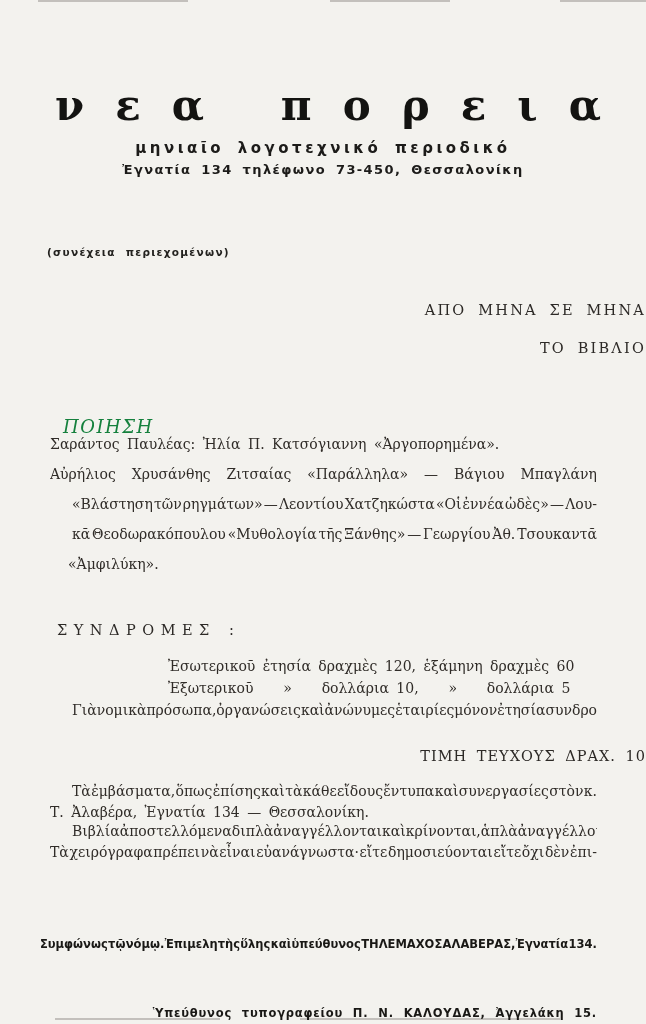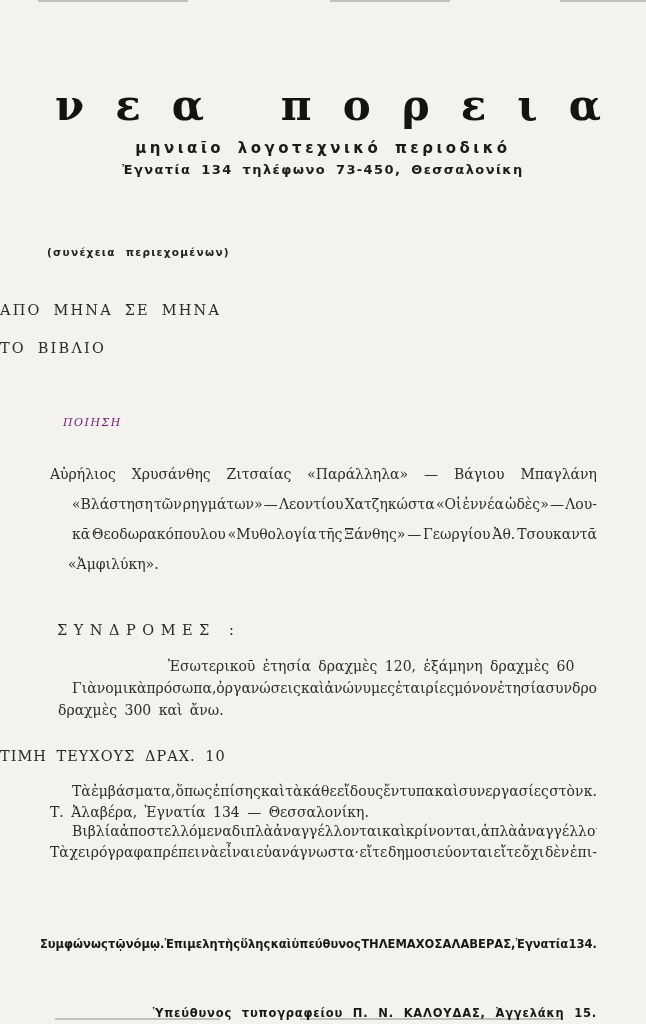--- a/index.html
+++ b/index.html
@@ -35,30 +35,30 @@
   .subtitle.s1 { top: 139px; font-size: 15px; letter-spacing: 3.5px; word-spacing: 5px; }
   .subtitle.s2 { top: 162px; font-size: 13px;   letter-spacing: 1.4px; word-spacing: 4px; }
 
   .contents-note {
     position: absolute; top: 246px; left: 47px;
     font-family: "DejaVu Sans", sans-serif; font-weight: bold;
     font-size: 10.5px; letter-spacing: 1.3px; word-spacing: 5px; color: #23221f;
   }
 
   .center-head {
-    position: absolute; left: 0; width: 100%; text-align: left;
+    position: absolute; left: 0; width: 100%; text-align: right;
     font-size: 14.5px; color: #2c2926; letter-spacing: 2.2px; word-spacing: 5px;
   }
   .center-head.h1 { top: 302px; }
   .center-head.h2 { top: 340px; }
   .center-head.price { top: 748px; letter-spacing: 1px; word-spacing: 4px; }
 
   .poetry-heading {
     position: absolute; top: 416px; left: 63px;
-    font-style: italic; font-size: 11px; letter-spacing: 1.5px; color: #701a75;
+    font-style: italic; font-size: 18px; letter-spacing: 1.5px; color: #15803d;
   }
 
   .body-block { position: absolute; left: 50px; width: 547px; font-size: 14px; }
   .entry1 { top: 436px; word-spacing: 3px; }
   .entry2 { top: 459px; line-height: 30px; }
   .subs-heading {
     position: absolute; top: 622px; left: 57px;
     font-size: 14.5px; letter-spacing: 6.5px; word-spacing: 2px; color: #2c2926;
   }
   .subs-block  { top: 655px; line-height: 22px; }
@@ -109,20 +109,21 @@
   <div class="subtitle s1">μηνιαῖο λογοτεχνικό περιοδικό</div>
   <div class="subtitle s2">Ἐγνατία 134 τηλέφωνο 73-450, Θεσσαλονίκη</div>
 
   <div class="contents-note">(συνέχεια περιεχομένων)</div>
 
   <div class="center-head h1">ΑΠΟ ΜΗΝΑ ΣΕ ΜΗΝΑ</div>
   <div class="center-head h2">ΤΟ ΒΙΒΛΙΟ</div>
 
   <div class="poetry-heading">ΠΟΙΗΣΗ</div>
 
+  <div class="body-block entry1">Σαράντος Παυλέας: Ἠλία Π. Κατσόγιαννη «Ἀργοπορημένα».</div>
 
   <div class="body-block entry2">
     <div class="line spread">
         <span>Αὐρήλιος</span>
         <span>Χρυσάνθης</span>
         <span>Ζιτσαίας</span>
         <span>«Παράλληλα»</span>
         <span>—</span>
         <span>Βάγιου</span>
         <span>Μπαγλάνη</span>
@@ -151,33 +152,33 @@
         <span>Ἀθ.</span>
         <span>Τσουκαντᾶ</span>
       </div>
     <div class="line plain ind18">«Ἀμφιλύκη».</div>
   </div>
 
   <div class="subs-heading">ΣΥΝΔΡΟΜΕΣ :</div>
 
   <div class="body-block subs-block">
     <div class="line plain ind118">Ἐσωτερικοῦ ἐτησία δραχμὲς 120, ἑξάμηνη δραχμὲς 60</div>
+    <div class="line plain prewrap ind118">Ἐξωτερικοῦ    »    δολλάρια 10,    »    δολλάρια 5</div>
     <div class="line spread ind22">
         <span>Γιὰ</span>
         <span>νομικὰ</span>
         <span>πρόσωπα,</span>
         <span>ὀργανώσεις</span>
         <span>καὶ</span>
         <span>ἀνώνυμες</span>
         <span>ἑταιρίες</span>
         <span>μόνον</span>
         <span>ἐτησία</span>
         <span>συνδρομὴ</span>
       </div>
-    <div class="line plain ind8">δραχμὲς 300 καὶ ἄνω.</div>
   </div>
 
   <div class="center-head price">ΤΙΜΗ ΤΕΥΧΟΥΣ ΔΡΑΧ. 10</div>
 
   <div class="body-block remit-block">
     <div class="line spread ind22">
         <span>Τὰ</span>
         <span>ἐμβάσματα,</span>
         <span>ὅπως</span>
         <span>ἐπίσης</span>

